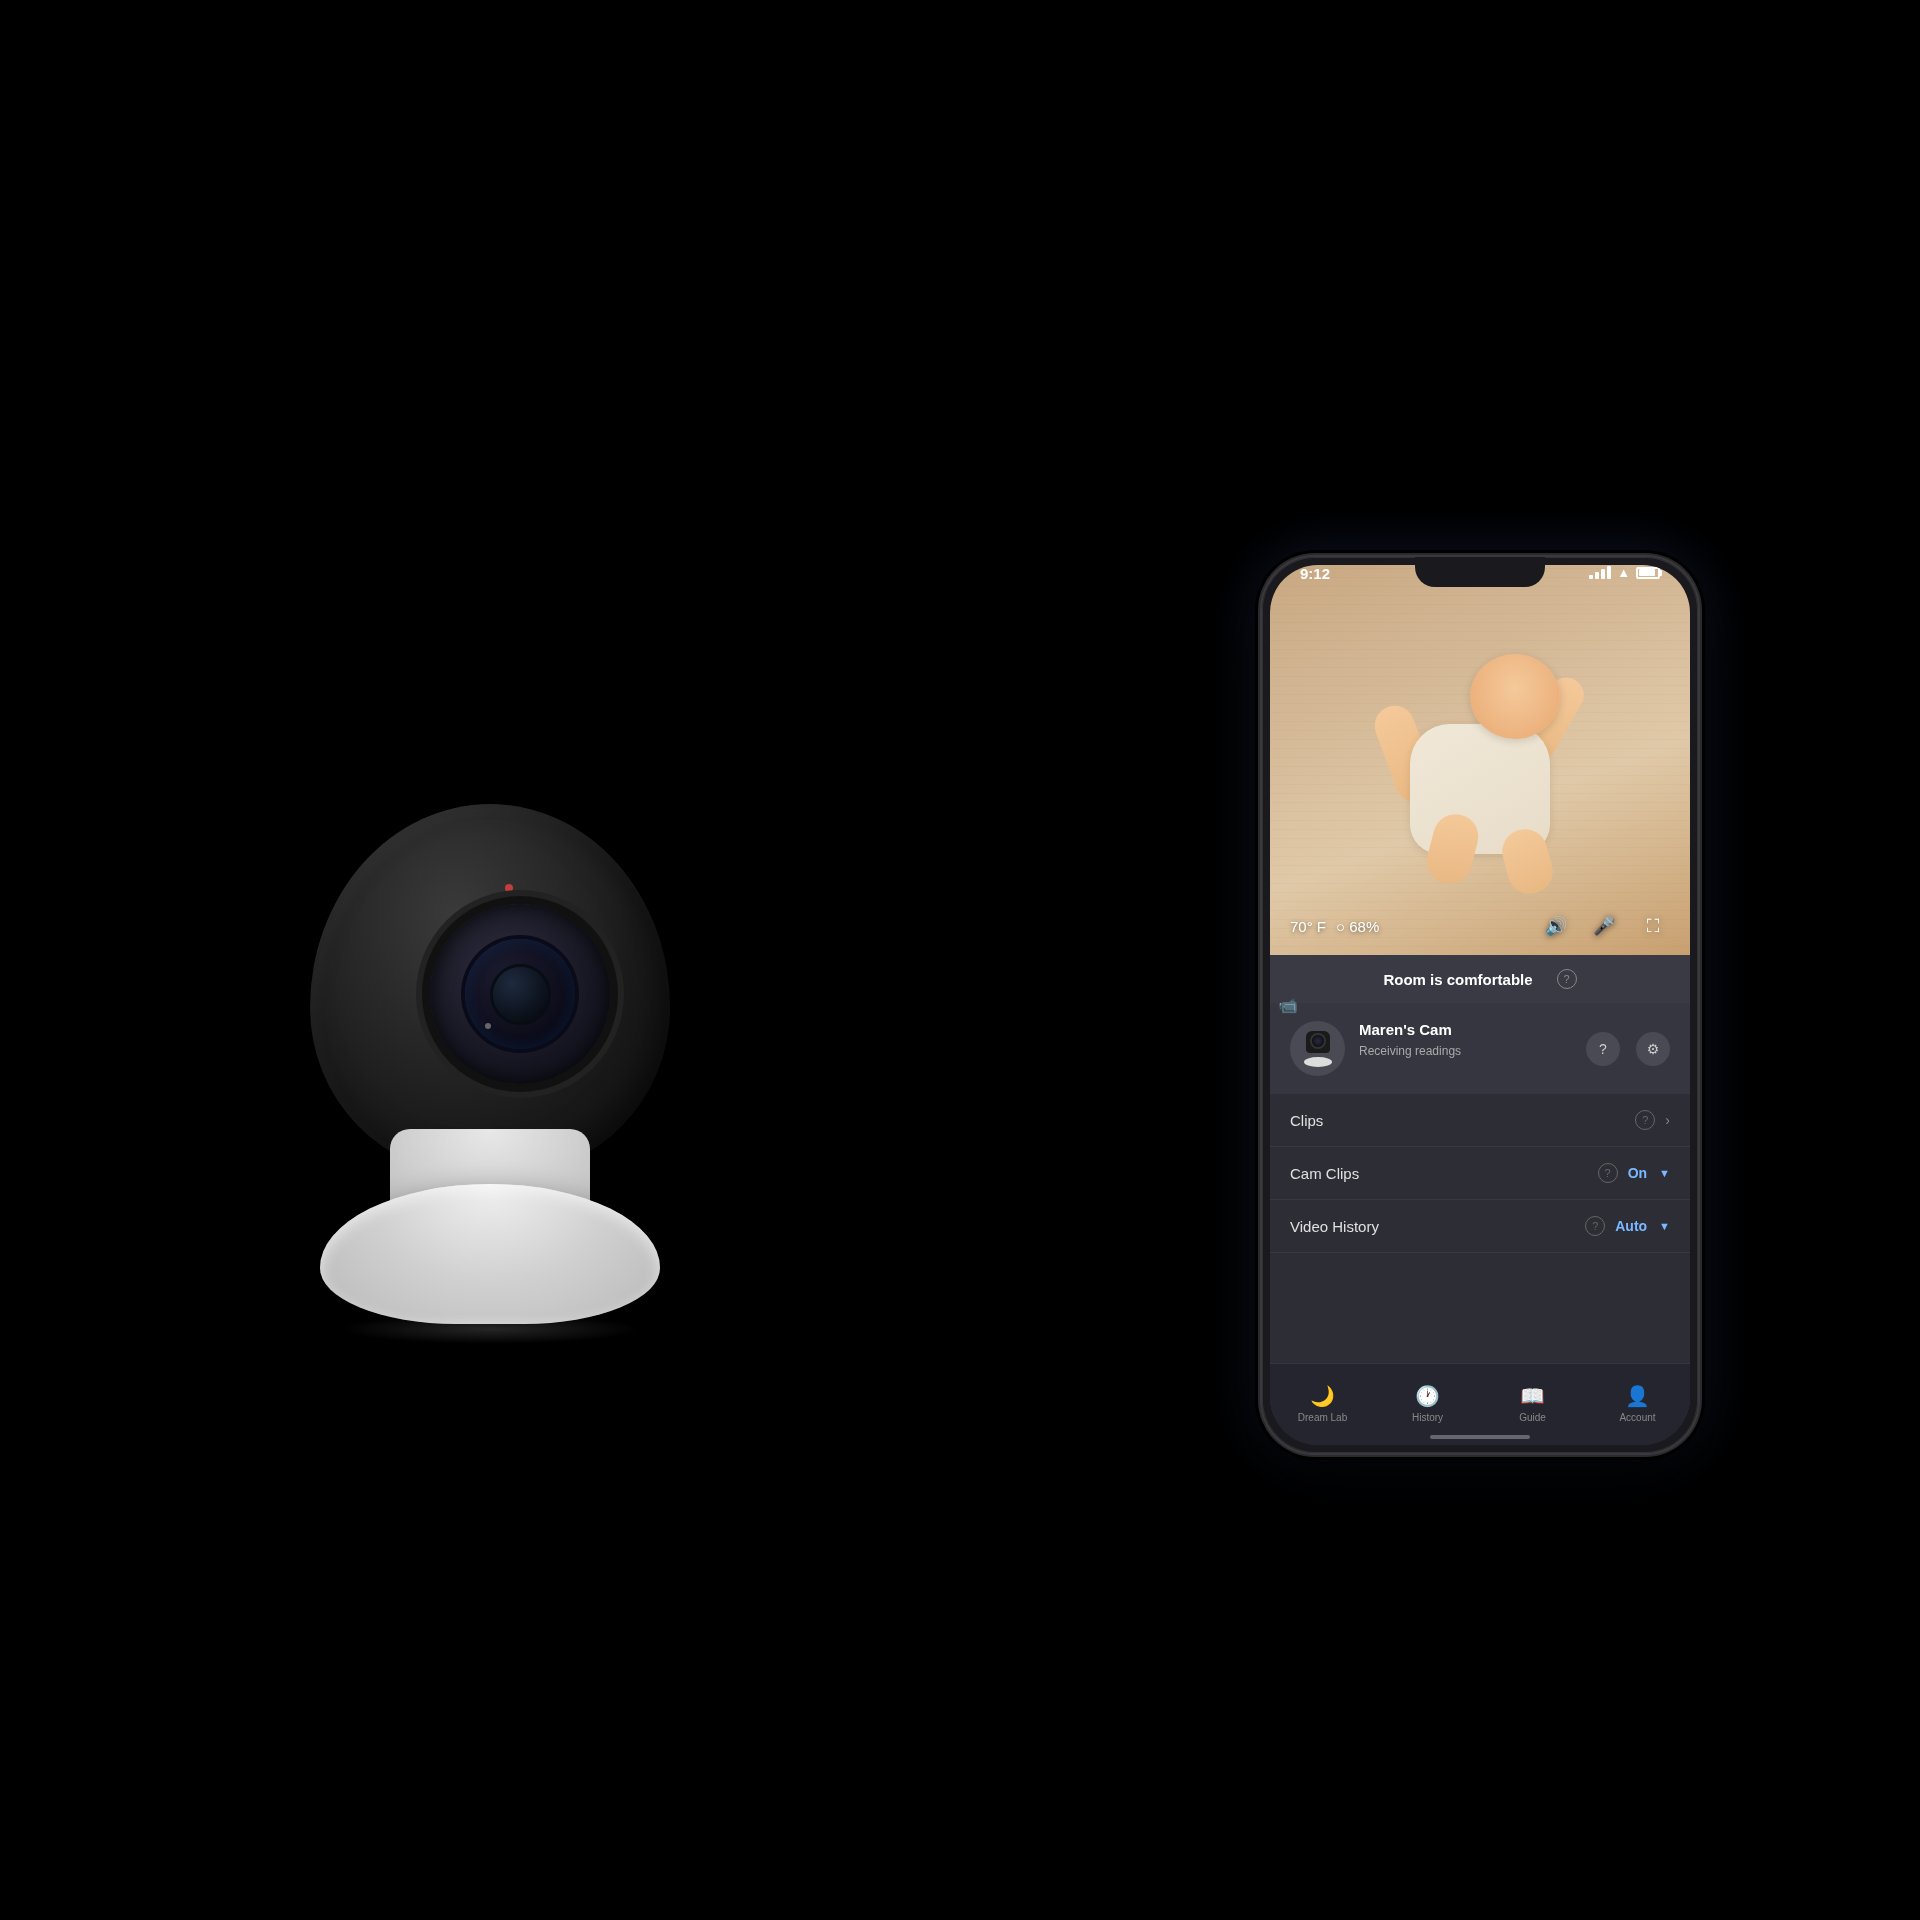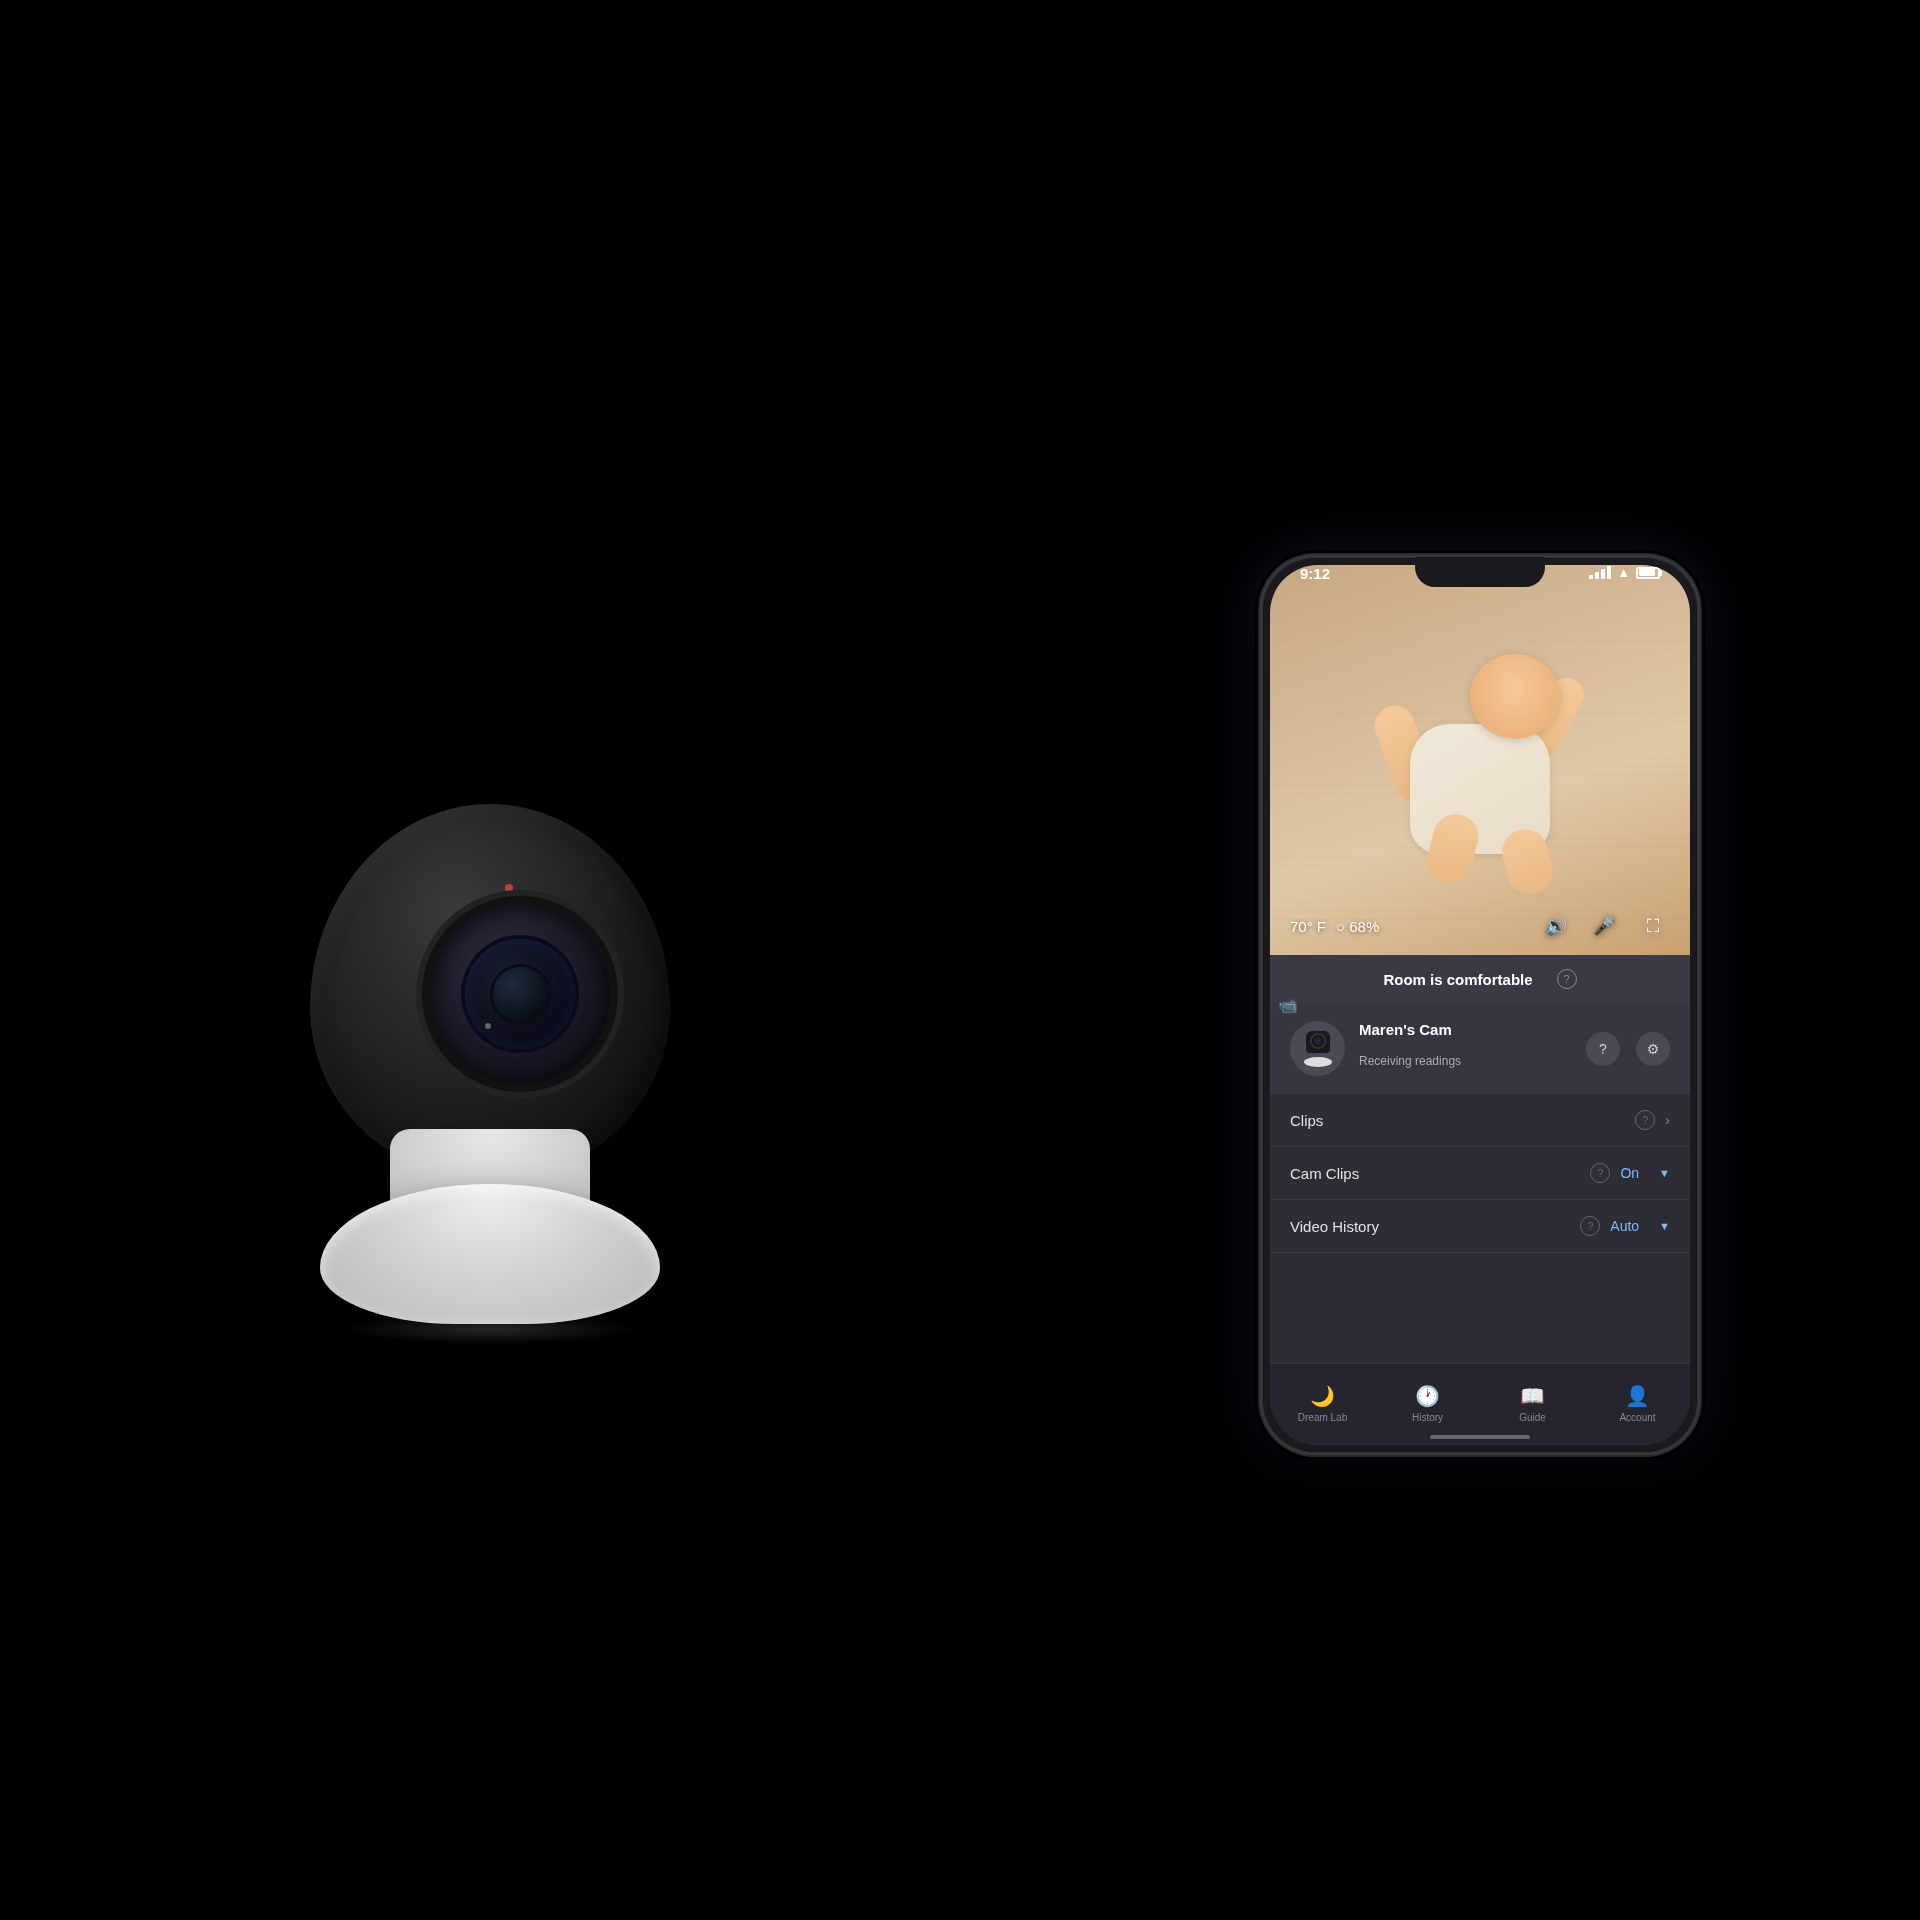--- a/index.html
+++ b/index.html
@@ -533,21 +533,21 @@
 
     .device-name {
       color: white;
       font-size: 15px;
       font-weight: 700;
     }
 
     .device-status {
       color: #aaa;
       font-size: 12px;
-      margin-top: 16px;
+      margin-top: 6px;
     }
 
     .device-actions {
       position: absolute;
       right: 20px;
       top: 50%;
       transform: translateY(-50%);
       display: flex;
       gap: 16px;
     }
@@ -595,21 +595,22 @@
       font-size: 11px;
       margin-left: 8px;
     }
 
     .menu-item-value {
       color: #7ab8ff;
       font-size: 14px;
       margin-left: 10px;
       display: flex;
       align-items: center;
-      gap: 20px;
+      gap: 12px;
+      font-weight: bold;
     }
 
     .menu-item-arrow {
       color: #888;
       font-size: 14px;
       margin-left: 10px;
     }
 
     .menu-item-chevron {
       color: #7ab8ff;

